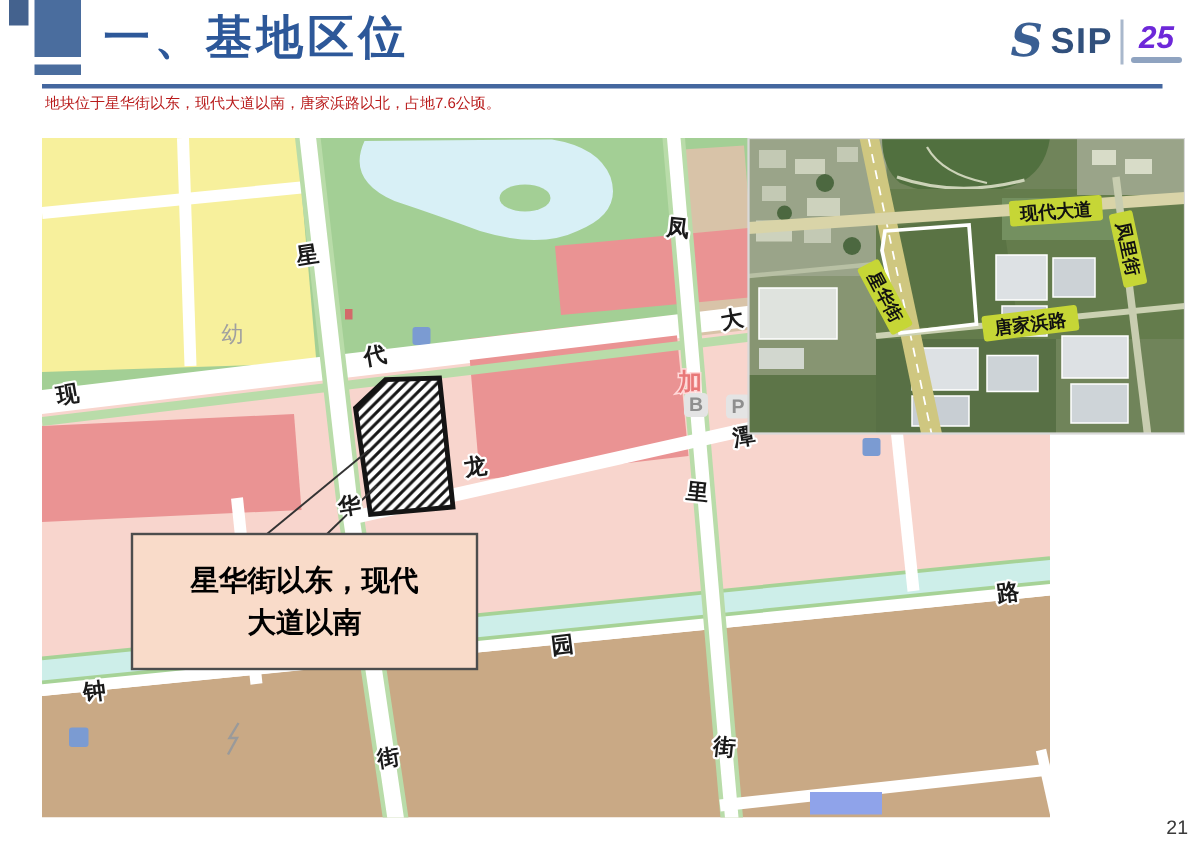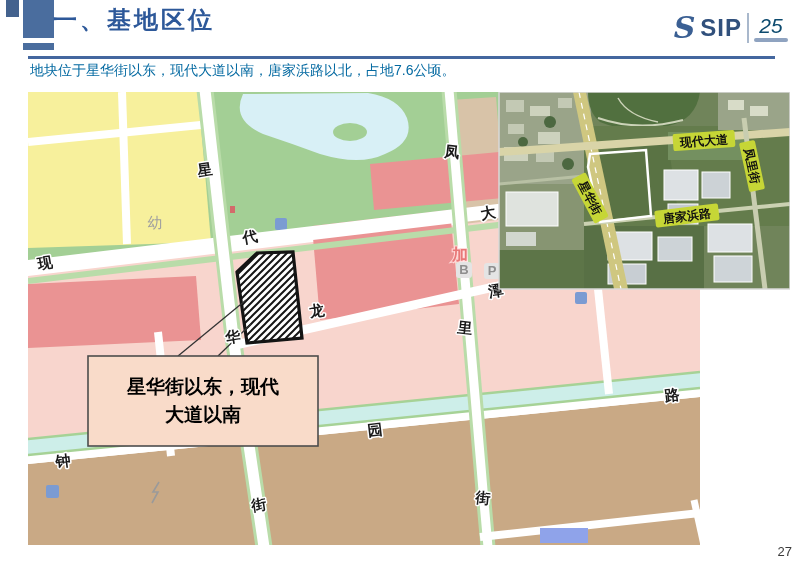--- a/index.html
+++ b/index.html
@@ -6,35 +6,35 @@
   body{
     width:800px;height:565px;position:relative;background:#ffffff;overflow:hidden;
     font-family:"Liberation Sans","DejaVu Sans",sans-serif;
   }
   
   .hdr-sq{position:absolute;background:#4a6d9e;}
   .hdr-sq.edge{left:6px;top:0;width:13px;height:17px;background:#44628e;}
   .hdr-sq.big{left:23px;top:0;width:31px;height:38px;}
   .hdr-sq.bar{left:23px;top:43px;width:31px;height:7px;}
   .slide-title{
-    position:absolute;left:53px;top:4px;margin:0;
-    font-size:24px;font-weight:bold;color:#2d5899;letter-spacing:3px;
+    position:absolute;left:69px;top:4px;margin:0;
+    font-size:31px;font-weight:bold;color:#2d5899;letter-spacing:3px;
   }
   .hdr-rule{position:absolute;left:28px;top:56px;width:747px;height:3px;background:#44679f;}
   
   .logo{position:absolute;right:12px;top:8px;display:flex;align-items:center;gap:5px;height:40px;}
   .logo-s{font-family:"DejaVu Serif","Liberation Serif",serif;font-style:italic;font-weight:900;
           font-size:30px;color:#3a5f93;line-height:1;}
   .logo-sip{font-weight:bold;font-size:24px;color:#31507c;letter-spacing:1px;}
   .logo-div{width:2px;height:30px;background:#a9b8cc;}
   .logo-25wrap{display:flex;flex-direction:column;align-items:center;line-height:1;}
-  .logo-25{font-style:italic;font-weight:400;font-size:21px;color:#0c4a6e;}
+  .logo-25{font-style:italic;font-weight:700;font-size:21px;color:#6d28d9;}
   .logo-25sub{width:34px;height:4px;margin-top:2px;background:#8fa3c0;border-radius:2px;}
   
-  .subtitle{position:absolute;left:30px;top:62px;margin:0;font-size:14px;color:#0369a1;width:740px;}
+  .subtitle{position:absolute;left:30px;top:62px;margin:0;font-size:10px;color:#b91c1c;width:740px;}
   
   .map-wrap{position:absolute;left:28px;top:92px;}
   svg text{font-family:"Liberation Sans","DejaVu Sans",sans-serif;}
   .mlabel{font-size:15px;font-weight:600;fill:#1a1a1a;text-anchor:middle;
           paint-order:stroke;stroke:#ffffff;stroke-width:3px;stroke-linejoin:round;}
   .gray-label{font-size:15px;fill:#a0a0a0;text-anchor:middle;}
   .gas-label{font-size:16px;font-weight:bold;fill:#e87878;text-anchor:middle;
              paint-order:stroke;stroke:#ffd9d9;stroke-width:2px;}
   .poi-letter{font-size:13px;font-weight:bold;fill:#8f8f8f;text-anchor:middle;}
   .callout-text{font-size:19px;font-weight:bold;fill:#000;text-anchor:middle;}
@@ -247,14 +247,14 @@
       </g>
       <g transform="translate(562,106) rotate(62)">
         <rect x="-25" y="-8" width="50" height="16" rx="2" fill="#c6d636"></rect>
         <text class="inset-label" y="4">星华街</text>
       </g>
     </g>
     <rect x="471" y="0" width="291" height="197" fill="none" stroke="#d9d9d9" stroke-width="1.5"></rect>
   </svg>
   </div>
 
-  <div class="pagenum">27</div>
+  <div class="pagenum">21</div>
 </div>
 
 </body></html>

